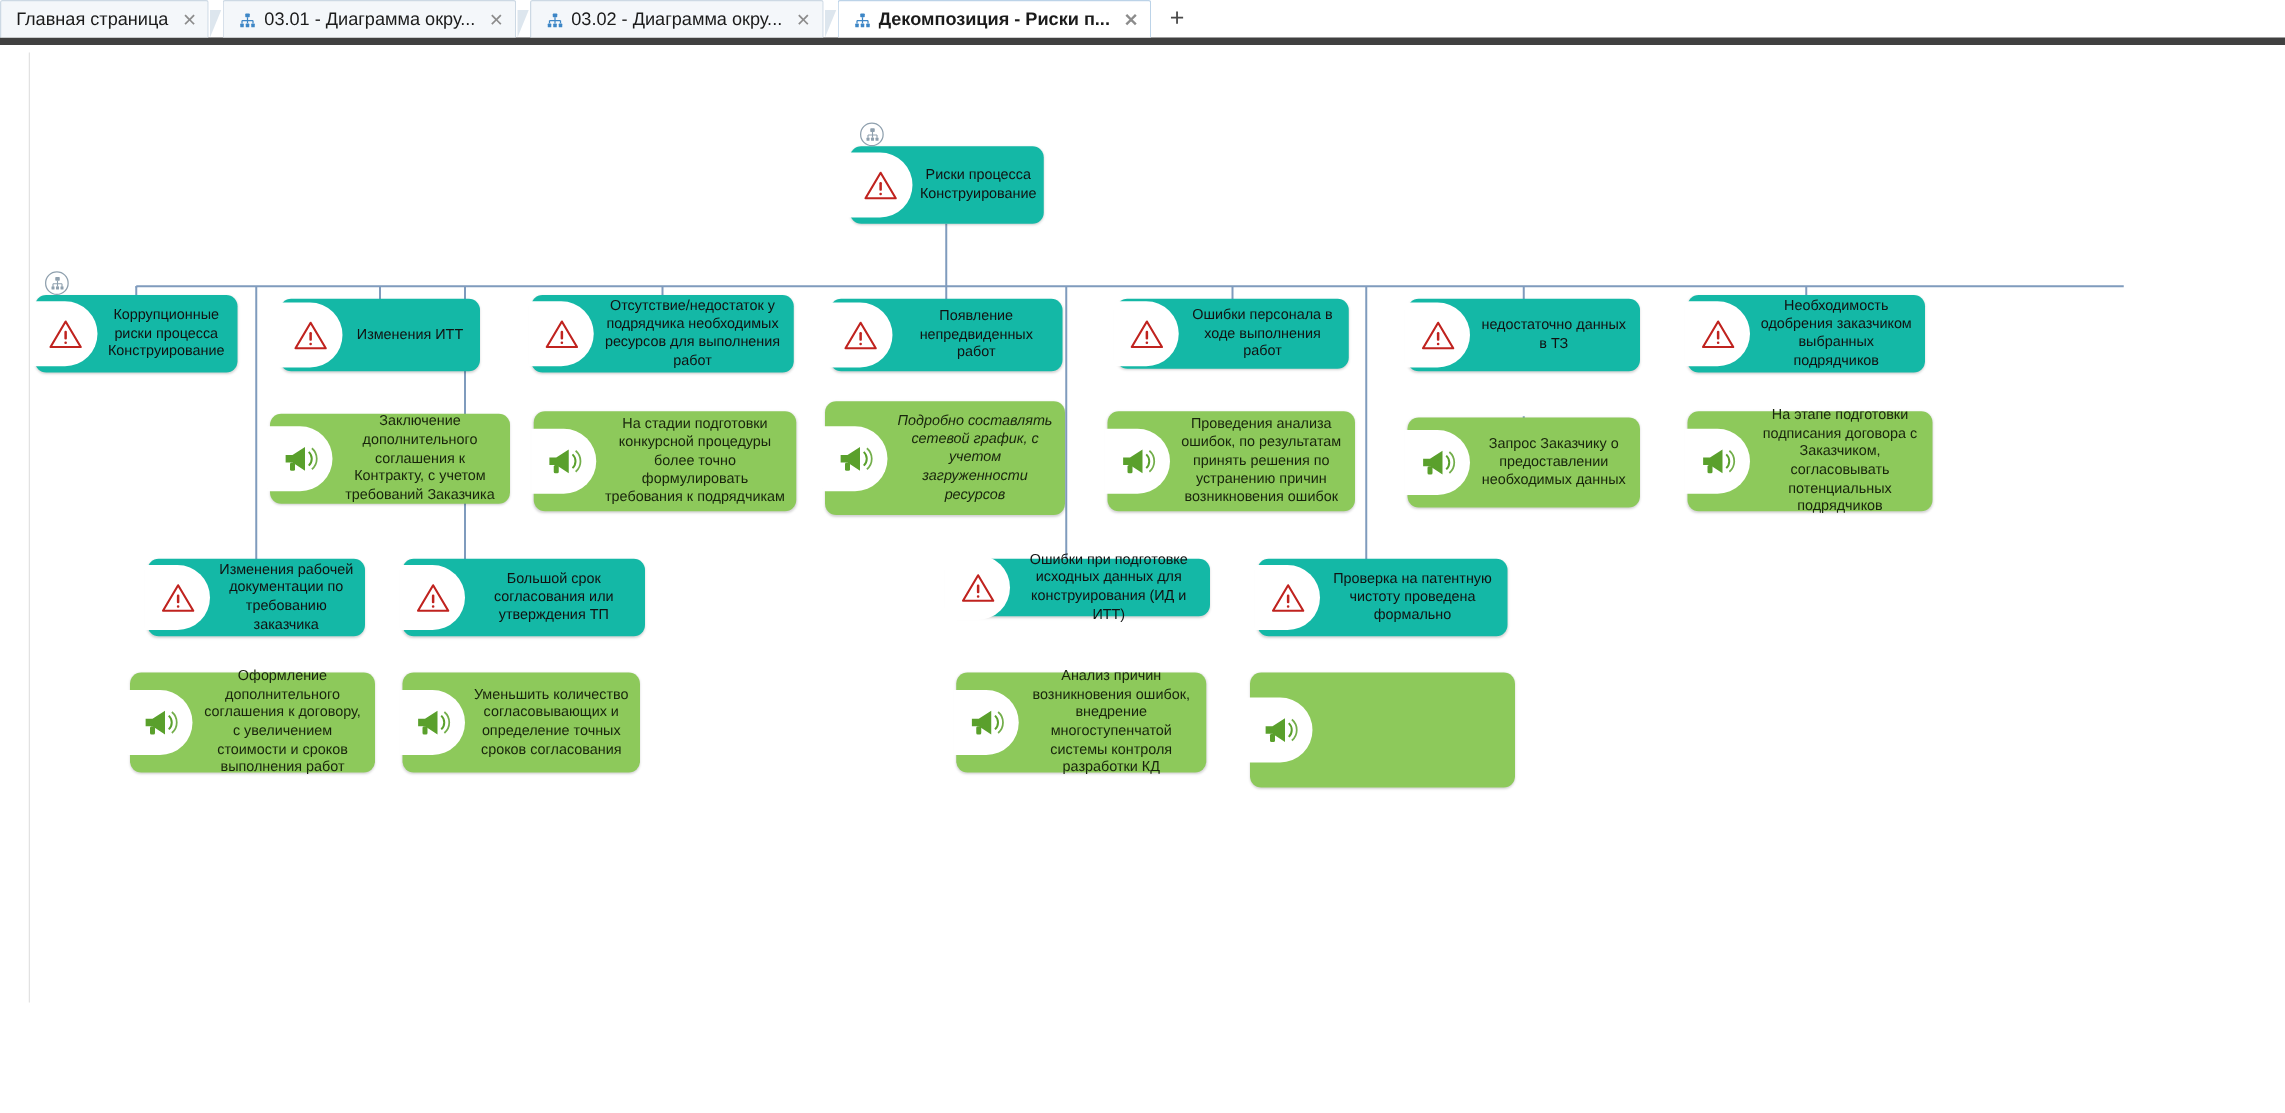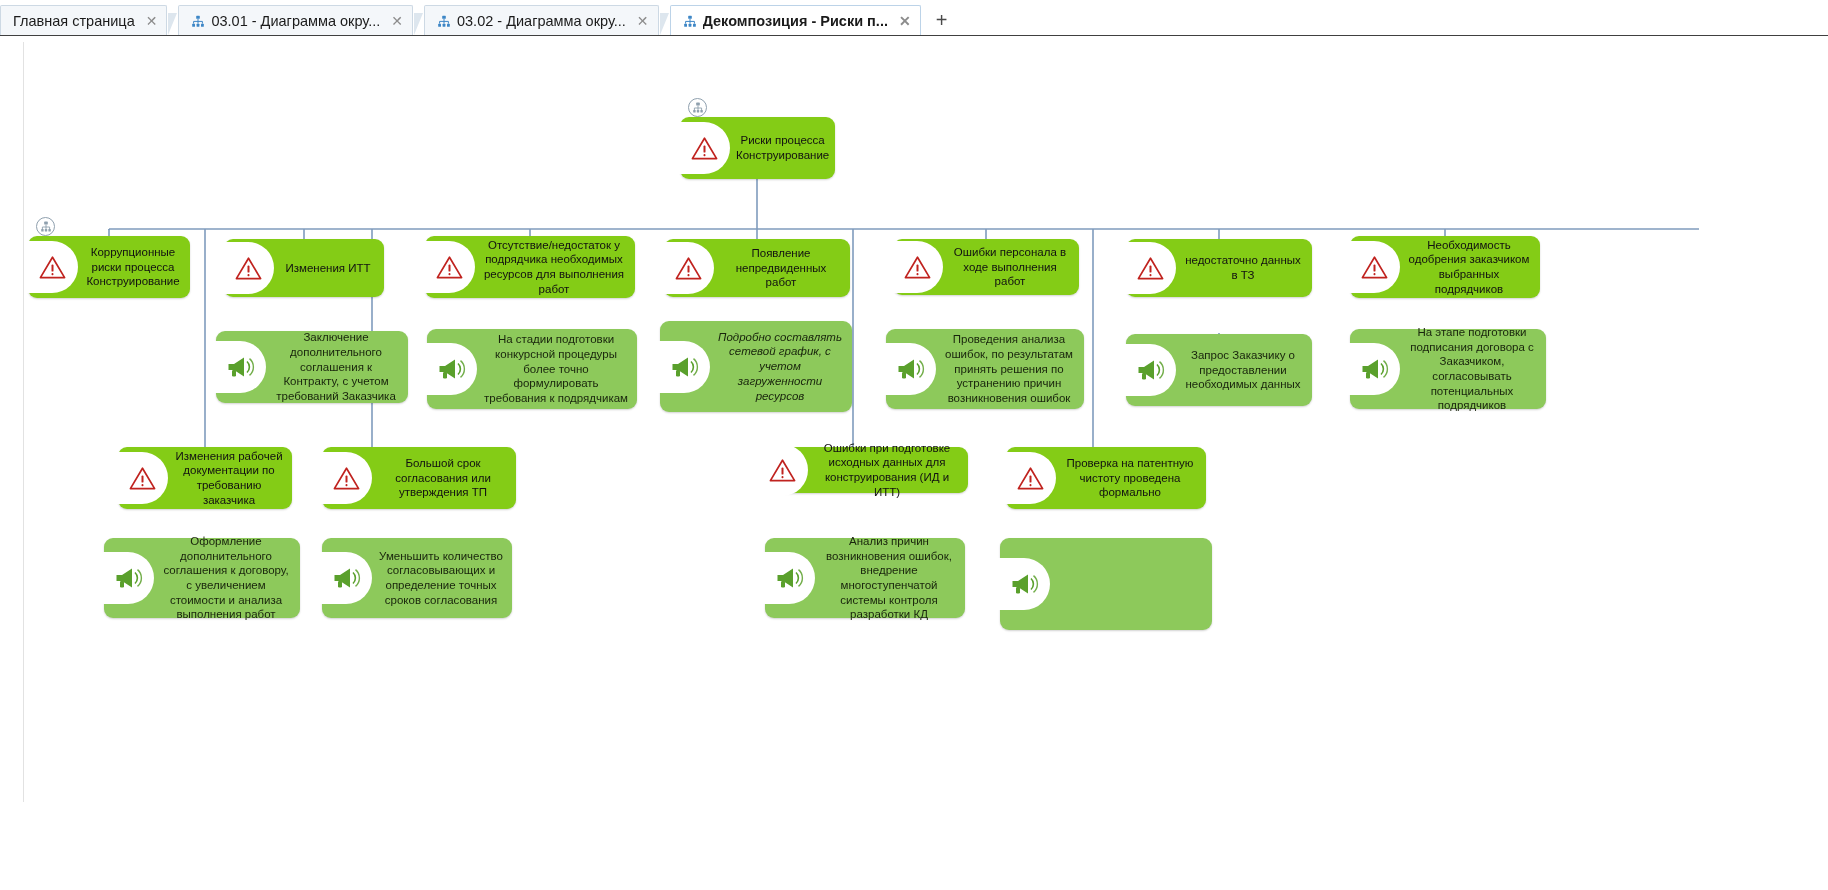--- a/index.html
+++ b/index.html
@@ -16,21 +16,21 @@
     overflow: hidden;
   }
 
   
   .tabbar {
     position: absolute;
     left: 0; top: 0;
     width: 1828px;
     height: 36px;
     background: #ffffff;
-    border-bottom: 1px solid #404040;
+    border-bottom: 6px solid #404040;
     display: flex;
     align-items: flex-end;
     box-sizing: border-box;
   }
   .tab {
     position: relative;
     height: 30px;
     display: flex;
     align-items: center;
     padding: 0 6px 0 12px;
@@ -118,21 +118,21 @@
 
   
   .node {
     position: absolute;
     border-radius: 9px;
     box-sizing: border-box;
     display: flex;
     align-items: center;
     box-shadow: 0 1px 2px rgba(0,0,0,0.18);
   }
-  .node.risk  { background: #84cc16; }
+  .node.risk  { background: #14b8a6; }
   .node.meas  { background: #8dc95b; }
 
   .node .badge {
     position: absolute;
     left: -2px;
     top: 50%;
     transform: translateY(-50%);
     width: 52px;
     height: 52px;
     background: #ffffff;
@@ -339,21 +339,21 @@
         </div>
         <div class="node meas" style="left: 104px; top: 502px; width: 196px; height: 80px;">
           <span class="badge">
             <svg width="30" height="24" viewBox="0 0 30 24" aria-hidden="true">
               <path d="M3.5,9 L9,9 L19,2.5 L19,21.5 L9,15 L3.5,15 Z" fill="#5aa02c"></path>
               <rect x="7" y="15" width="4" height="6.5" rx="1.2" fill="#5aa02c"></rect>
               <path d="M22,6.5 A7.5,7.5 0 0 1 22,17.5" stroke="#5aa02c" stroke-width="1.6" fill="none"></path>
               <path d="M24.5,3.6 A11,11 0 0 1 24.5,20.4" stroke="#5aa02c" stroke-width="1.4" fill="none" opacity="0.85"></path>
             </svg>
           </span>
-          <span class="ntext">Оформление дополнительного соглашения к договору, с увеличением стоимости и анализа выполнения работ</span>
+          <span class="ntext">Оформление дополнительного соглашения к договору, с увеличением стоимости и сроков выполнения работ</span>
         </div>
         <div class="node risk" style="left: 425px; top: 200px; width: 210px; height: 62px;">
           <span class="badge">
             <svg width="27" height="25" viewBox="0 0 27 25" aria-hidden="true">
               <path d="M13.5,2.2 L25.6,22.6 L1.4,22.6 Z" fill="#ffffff" stroke="#c0231f" stroke-width="1.7" stroke-linejoin="round"></path>
               <rect x="12.5" y="9.6" width="2" height="7" rx="0.9" fill="#c0231f"></rect>
               <rect x="12.5" y="18.1" width="2" height="2.1" rx="0.9" fill="#c0231f"></rect>
             </svg>
           </span>
           <span class="ntext">Отсутствие/недостаток у подрядчика необходимых ресурсов для выполнения работ</span>

